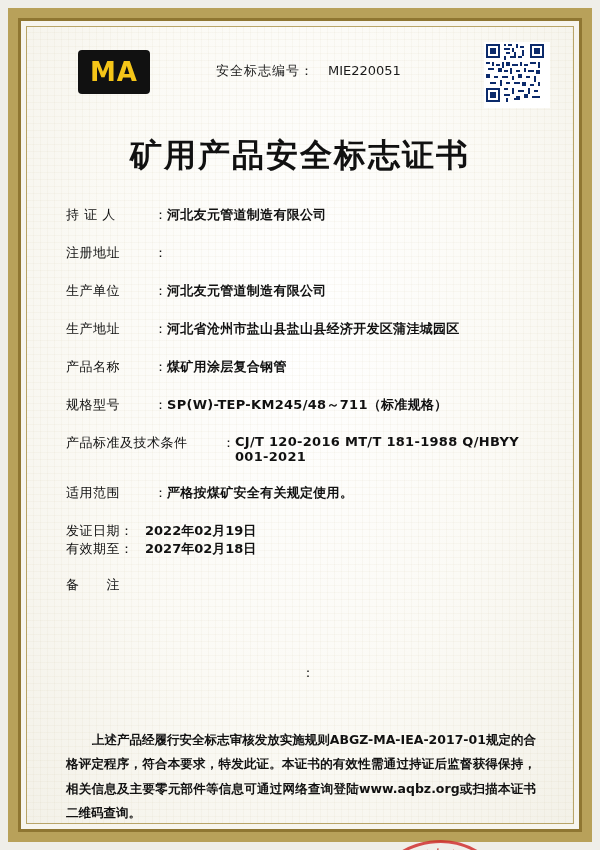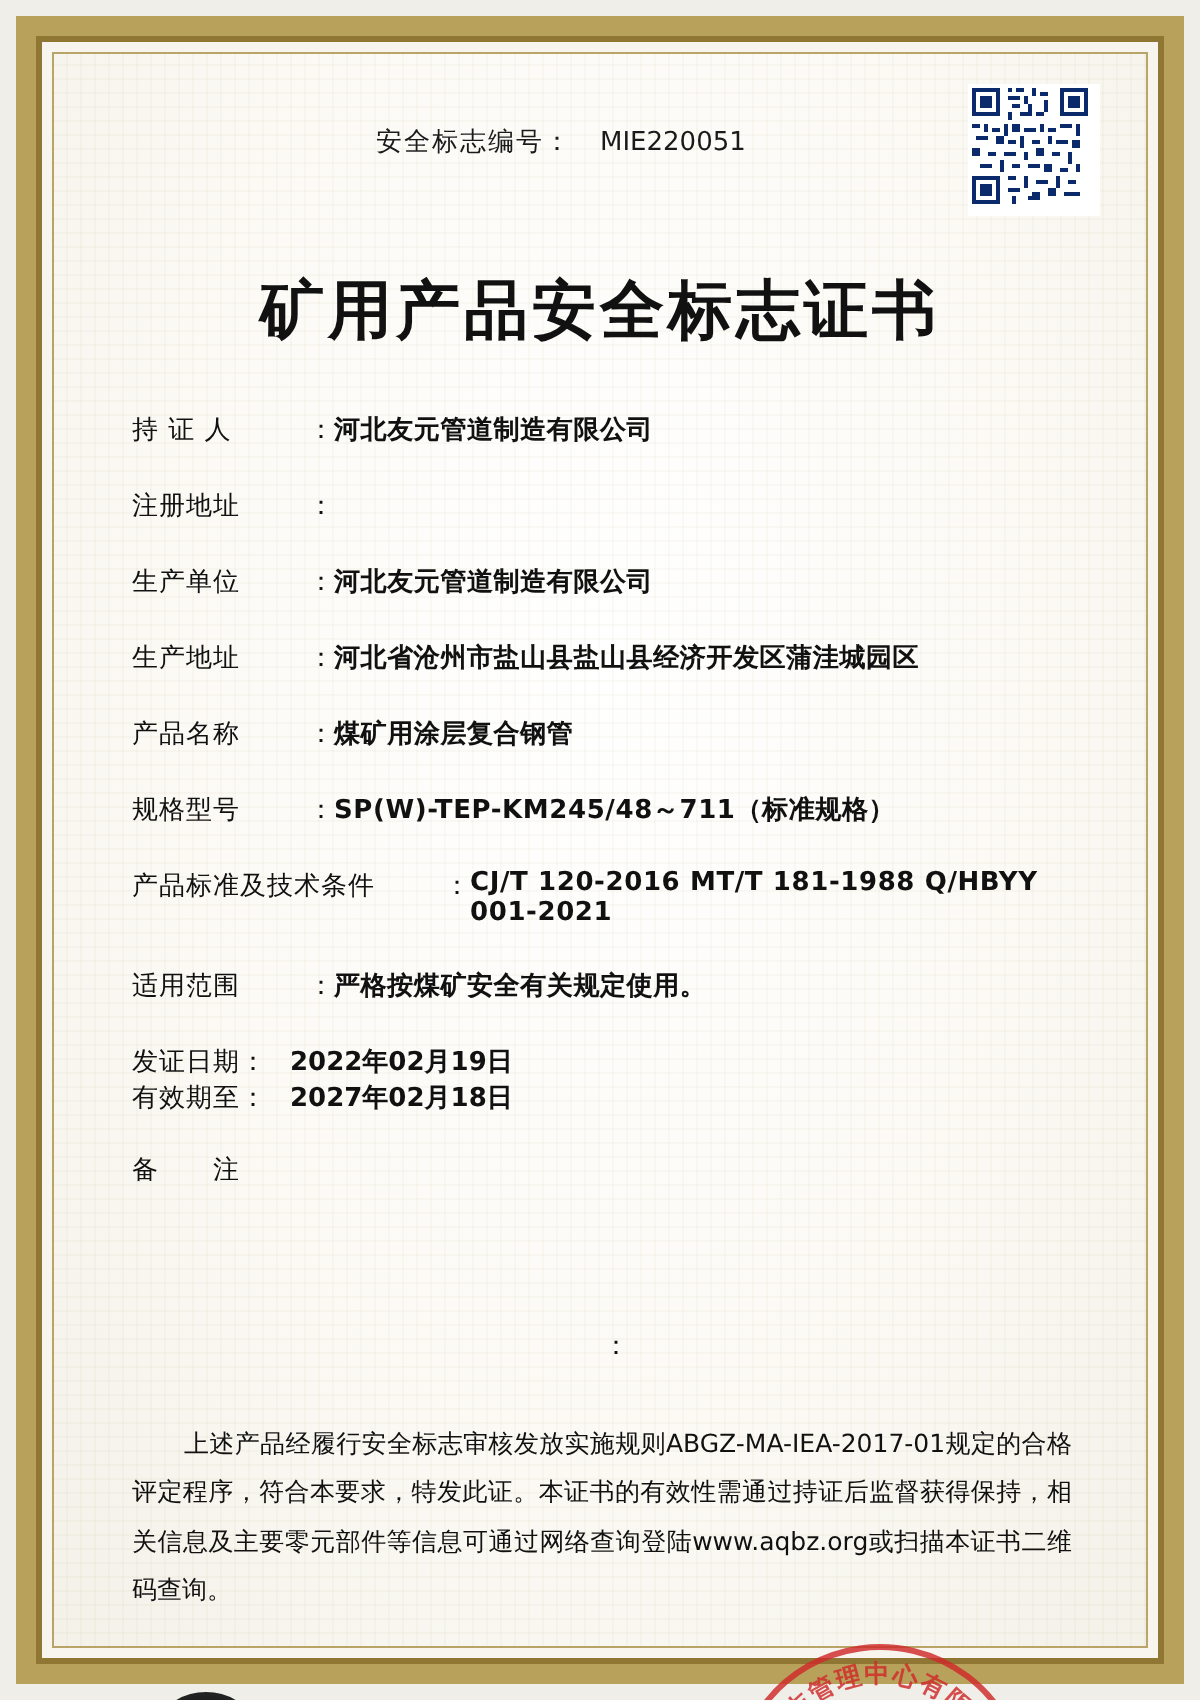--- a/index.html
+++ b/index.html
@@ -61,21 +61,21 @@
     display:flex;align-items:center;justify-content:center;
   }
   .ma-logo span{
     color:#f5c518;
     font-weight:bold;
     font-size:26px;
     letter-spacing:1px;
     font-family:"DejaVu Sans","Liberation Sans",sans-serif;
   }
   .cert-no{
-    position:absolute;left:148px;top:22px;
+    position:absolute;left:176px;top:22px;
     font-size:13px;color:#1a1a1a;
     white-space:nowrap;
   }
   .cert-no .label{letter-spacing:1px;}
   .cert-no .value{margin-left:14px;font-family:"DejaVu Sans",sans-serif;}
   .qr{
     position:absolute;right:10px;top:2px;
     width:62px;height:62px;
     background:#fff;
     padding:2px;
@@ -140,25 +140,25 @@
   .row2 .half.right{flex:1;}
   .row2 .h-label{white-space:nowrap;letter-spacing:0.5px;}
   .row2 .h-val{font-weight:bold;margin-left:12px;}
   .remark{
     margin-top:18px;
     display:flex;font-size:13px;color:#111;flex-direction:column;
   }
 
   
   .para{
-    margin-top:28px;
+    margin-top:46px;
     padding:0 24px 0 26px;
     font-size:12.5px;
     line-height:1.95;
-    font-weight:normal;
+    font-weight:bold;
     color:#111;
     text-align:justify;
     text-indent:26px;
   }
 
   
   .bottom{
     position:relative;
     margin-top:14px;
     height:150px;
@@ -237,20 +237,23 @@
 
 <div class="page">
   <div class="border-outer"></div>
   <div class="border-mid"></div>
   <div class="border-inner"></div>
   <div class="guilloche"></div>
 
   <div class="content">
 
     <div class="toprow">
+      <div class="ma-logo">
+        <span>MA</span>
+      </div>
       <div class="cert-no">
         <span class="label">安全标志编号：</span><span class="value">MIE220051</span>
       </div>
       <div class="qr">
         <svg width="58" height="58" viewBox="0 0 29 29" shape-rendering="crispEdges">
           <rect width="29" height="29" fill="#ffffff"></rect>
           <g fill="#0b2a6b">
             <rect x="0" y="0" width="7" height="7"></rect>
               <rect x="1" y="1" width="5" height="5" fill="#fff"></rect>
               <rect x="2" y="2" width="3" height="3"></rect>

